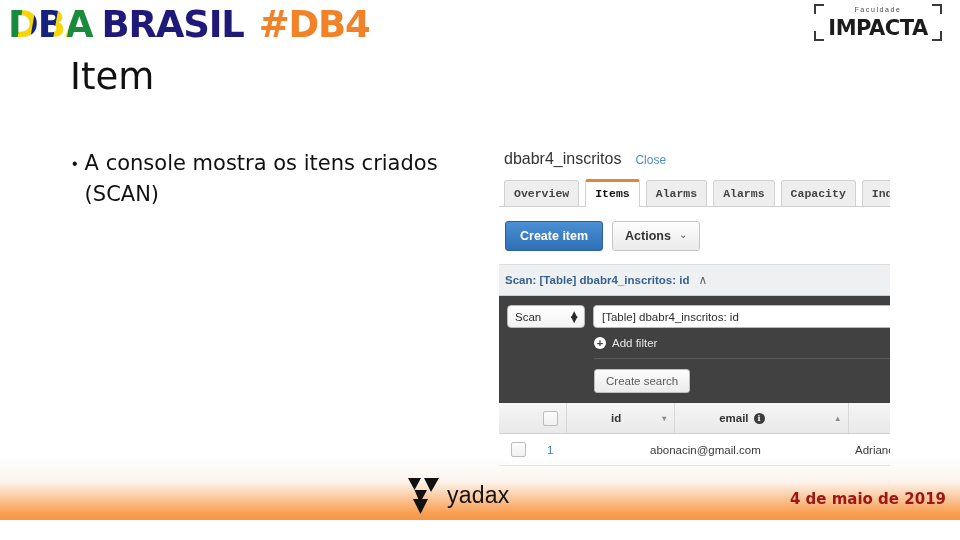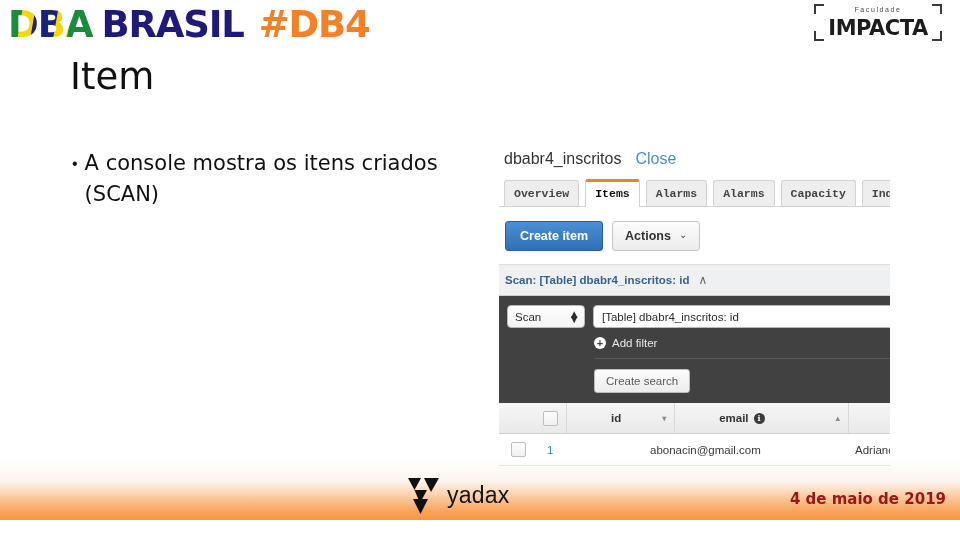--- a/index.html
+++ b/index.html
@@ -136,21 +136,21 @@
   }
   .shot-inner { position: relative; width: 470px; }
 
   .shot-head { padding: 8px 0 0 5px; display: flex; align-items: baseline; gap: 14px; }
   .shot-table-name {
     font-size: 16px;
     color: #343434;
     font-family: "Liberation Sans", sans-serif;
   }
   .shot-close {
-    font-size: 16px;
+    font-size: 12px;
     color: #4a8fc4;
     font-family: "Liberation Sans", sans-serif;
     cursor: pointer;
   }
 
   .tabs {
     display: flex;
     align-items: flex-end;
     margin-top: 11px;
     padding-left: 5px;

